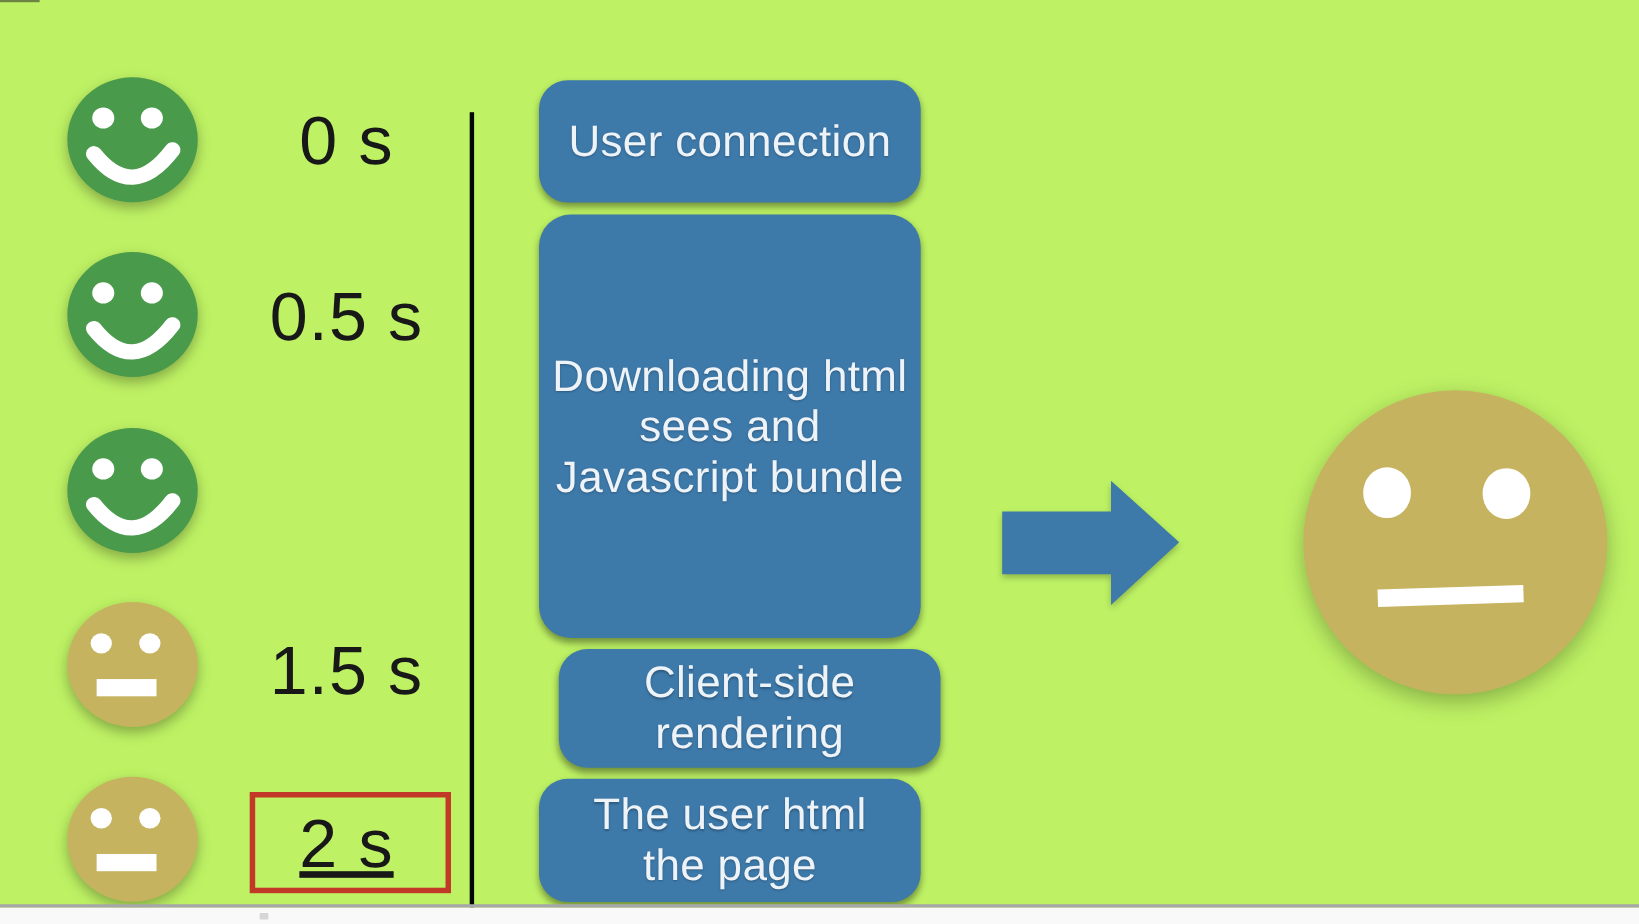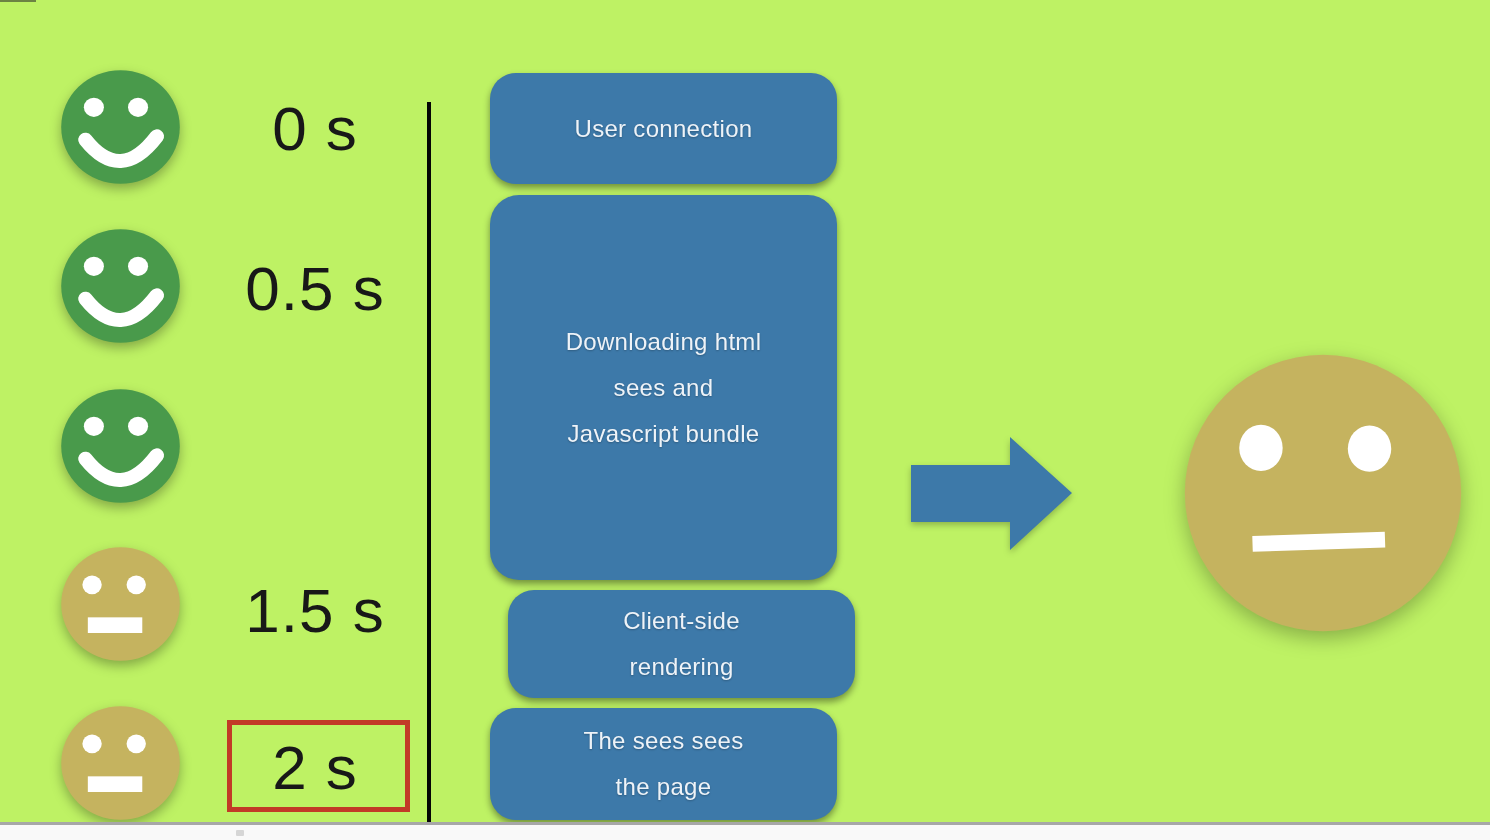--- a/index.html
+++ b/index.html
@@ -47,21 +47,21 @@
     justify-content: center;
     font-size: 62px;
     font-weight: 400;
     letter-spacing: 1px;
     color: var(--label-text, #181818);
   }
   .tlabel.t-0 { top: 93px; }
   .tlabel.t-1 { top: 253px; }
   .tlabel.t-2 { top: 412px; }
   .tlabel.t-3 { top: 575px; }
-  .tlabel.t-4 { top: 732px; }
+  .tlabel.t-4 { top: 732px; text-decoration: underline; }
 
   .highlight-box {
     position: absolute;
     left: 227px;
     top: 720px;
     width: 183px;
     height: 92px;
     box-sizing: border-box;
     border: 5px solid var(--highlight-red, #c23a27);
     background: transparent;
@@ -84,21 +84,21 @@
     width: 347px;
     border-radius: 26px;
     background: var(--stage-blue, #3d79a9);
     box-shadow: 0 4px 7px rgba(0,0,0,0.40);
     display: flex;
     flex-direction: column;
     align-items: center;
     justify-content: center;
     text-align: center;
     color: var(--stage-text, #eef3f8);
-    font-size: 24px;
+    font-size: 40px;
     line-height: 46px;
     letter-spacing: 0.3px;
     text-shadow: 0 1px 2px rgba(0,0,0,0.25);
   }
   .stage span { display: block; }
   .stage.stage-0 { top: 73px;  height: 111px; }
   .stage.stage-1 { top: 195px; height: 385px; border-radius: 29px; }
   .stage.stage-2 { top: 590px; height: 108px; margin-left: 18px; }
   .stage.stage-3 { top: 708px; height: 112px; }
 
@@ -230,21 +230,21 @@
   <div class="stage stage-1">
     <span>Downloading html</span>
     <span>sees and</span>
     <span>Javascript bundle</span>
   </div>
   <div class="stage stage-2">
     <span>Client-side</span>
     <span>rendering</span>
   </div>
   <div class="stage stage-3">
-    <span>The sees sees</span>
+    <span>The user html</span>
     <span>the page</span>
   </div>
 
   <div class="arrow">
     <svg viewBox="0 0 161 113" preserveAspectRatio="none">
       <polygon points="0,28 99,28 99,0 161,56 99,113 99,85 0,85" fill="currentColor"></polygon>
     </svg>
   </div>
 
   <div class="big-face">

